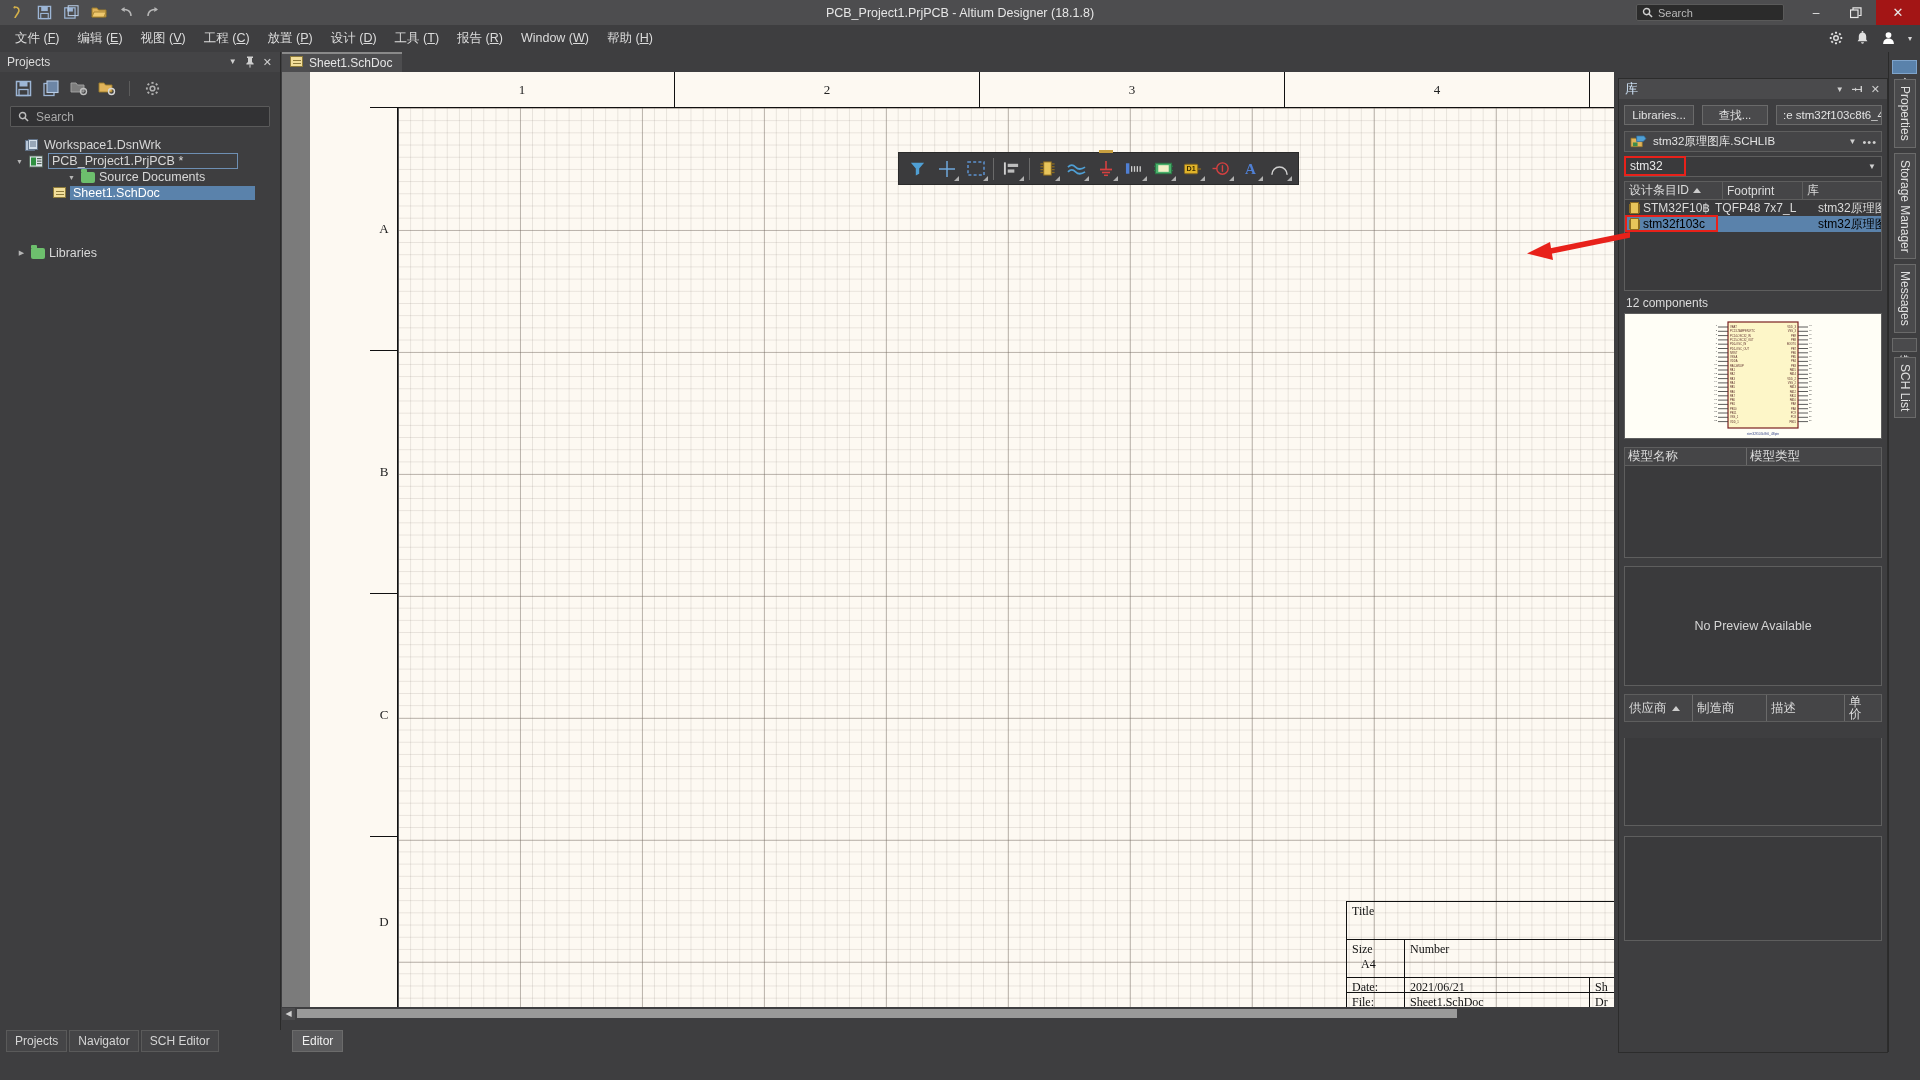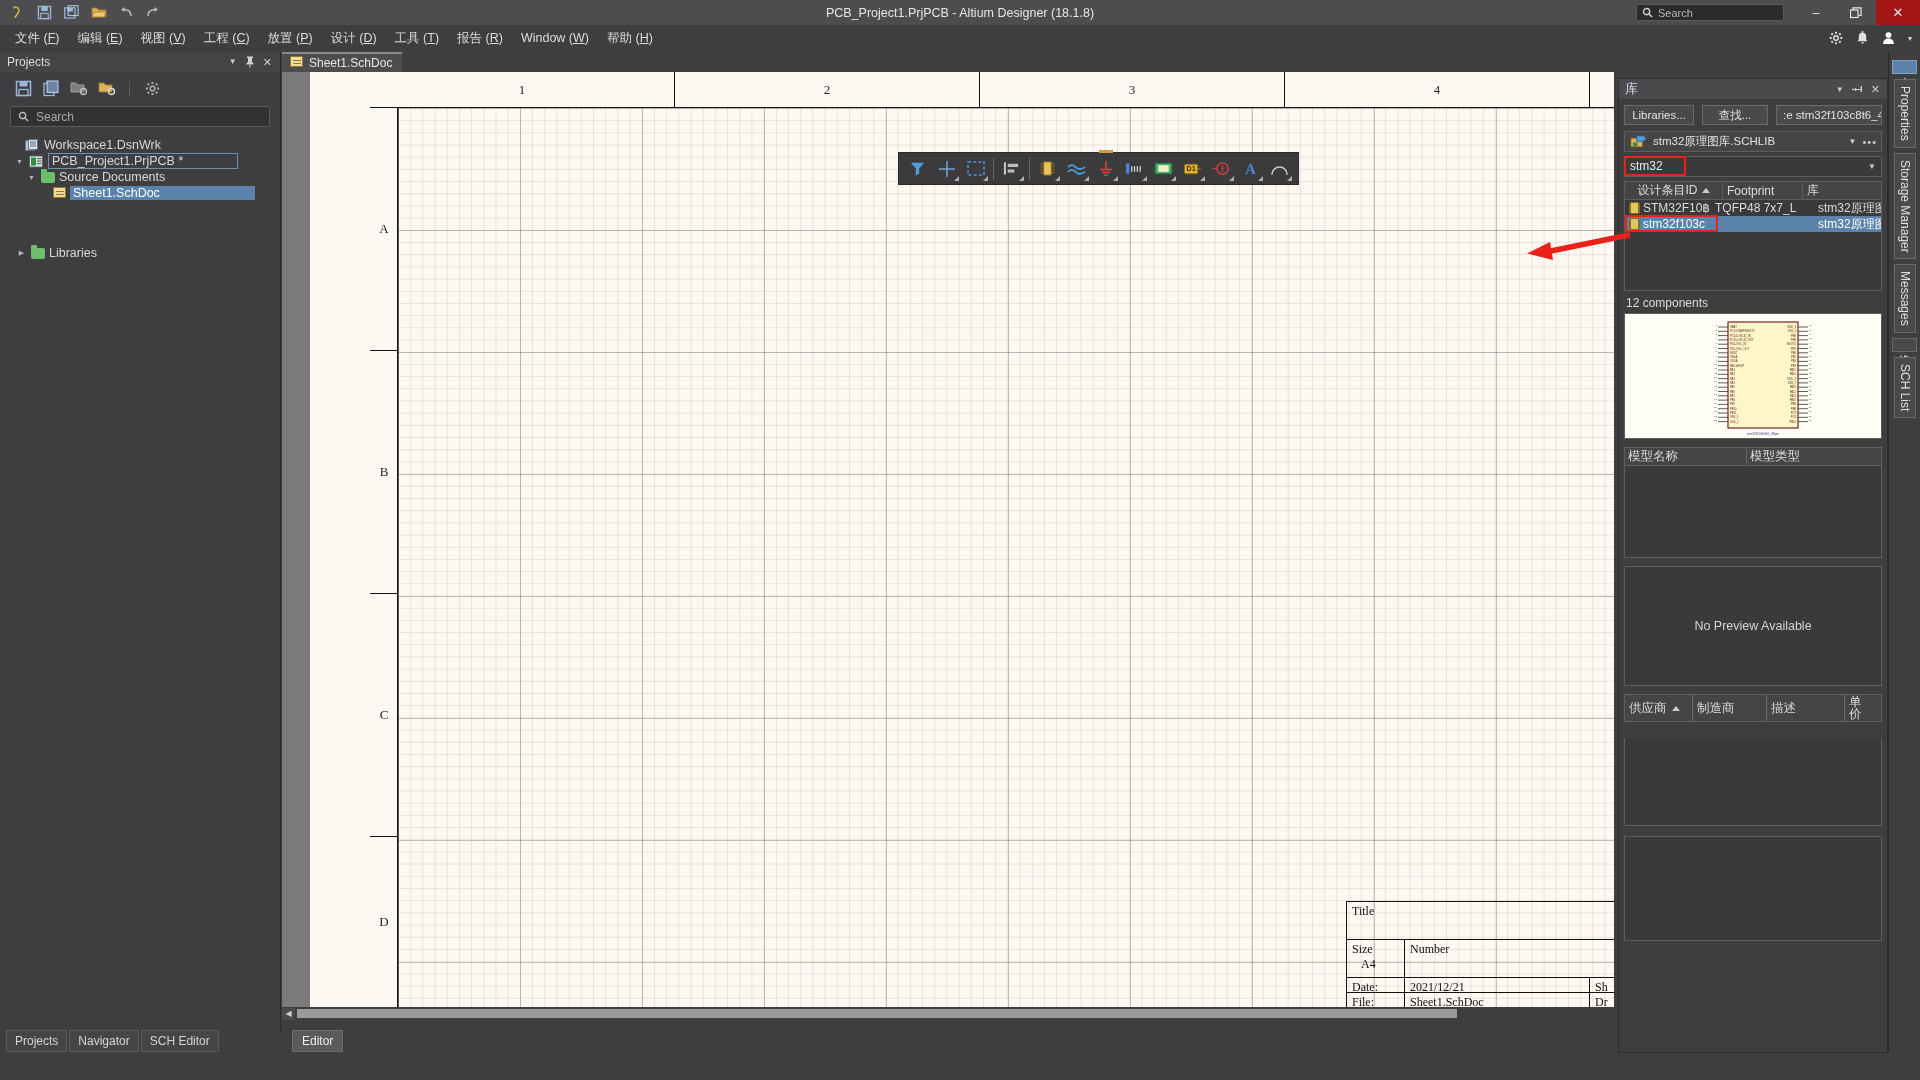--- a/index.html
+++ b/index.html
@@ -263,21 +263,21 @@
     position: relative; overflow: hidden;
   }
   .cl-head { display: flex; height: 18px; background: #454547; border-bottom: 1px solid #5e5e5e; }
   .cl-h {
     font-size: 12px; color: #dcdcdc; padding: 1px 4px; border-right: 1px solid #5e5e5e;
     display: flex; align-items: center; gap: 4px; white-space: nowrap; overflow: hidden;
   }
   .cl-h .sortarr { border-left: 4px solid transparent; border-right: 4px solid transparent;
     border-bottom: 5px solid #cccccc; }
   .cl-row { display: flex; height: 16px; align-items: center; font-size: 12px; color: #dcdcdc; }
-  .cl-row.sel { background: #5a82ab; color: #ffffff; }
+  .cl-row.sel { background: #5a82ab; color: #000000; }
   .chip {
     width: 9px; height: 12px; background: #e8c55a; border: 1px solid #8a6a20;
     margin: 0 4px 0 5px; flex: none; position: relative;
   }
   .chip:before, .chip:after {
     content:''; position:absolute; top:1px; width:2px; height:9px; background:#8a6a20;
   }
   .chip:before { left:-2px; } .chip:after { right:-2px; }
   .cl-c { overflow: hidden; white-space: nowrap; }
   .red-box-row {
@@ -539,21 +539,21 @@
               <rect x="0.5" y="1" width="13" height="11" fill="#dfe5ea" stroke="#56665b" stroke-width="0.9"></rect>
               <rect x="2" y="2.5" width="5" height="8" fill="#2f9040"></rect>
               <rect x="8" y="3" width="4.5" height="1.2" fill="#56665b"></rect>
               <rect x="8" y="5.5" width="4.5" height="1.2" fill="#56665b"></rect>
               <rect x="8" y="8" width="4.5" height="1.2" fill="#56665b"></rect>
             </svg>
         </span>
         <span class="tlabel">PCB_Project1.PrjPCB *</span>
       </div>
 
-      <div class="tnode" style="padding-left:26px;">
+      <div class="tnode" style="padding-left:26px;margin-left:40px;">
         <span class="tw">▼</span>
         <span><span class="ico-folder" style="display:inline-block;margin-top:3px;"></span></span>
         <span class="tlabel">Source Documents</span>
       </div>
 
       <div class="tnode sel" style="padding-left:38px;">
         <span class="tw"></span>
         <span><span class="ico-doc" style="display:inline-block;margin-top:2px;"></span></span>
         <span class="tlabel">Sheet1.SchDoc</span>
       </div>
@@ -606,21 +606,21 @@
           </div>
           <div class="tb-row" style="height:38px;">
             <div class="tb-cell" style="width:58px;">
               <div>Size</div>
               <div style="padding-left:9px;">A4</div>
             </div>
             <div class="tb-cell" style="flex:1;">Number</div>
           </div>
           <div class="tb-row" style="height:15px;">
             <div class="tb-cell" style="width:58px;">Date:</div>
-            <div class="tb-cell" style="flex:1;">2021/12/21</div>
+            <div class="tb-cell" style="flex:1;">2021/06/21</div>
             <div class="tb-cell" style="width:24px;">Sh</div>
           </div>
           <div class="tb-row" style="height:14px;border-bottom:none;">
             <div class="tb-cell" style="width:58px;">File:</div>
             <div class="tb-cell" style="flex:1;">Sheet1.SchDoc</div>
             <div class="tb-cell" style="width:24px;">Dr</div>
           </div>
         </div>
       </div>
 
@@ -772,21 +772,21 @@
       <span class="cdots">•••</span>
     </div>
 
     <div class="filter-row">
       <span class="filter-val">stm32</span>
       <span class="farr">▼</span>
     </div>
 
     <div class="complist">
       <div class="cl-head">
-        <div class="cl-h" style="width:98px;justify-content:center;">
+        <div class="cl-h" style="width:98px;">
           <span>设计条目ID</span>
           <span class="sortarr"></span>
         </div>
         <div class="cl-h" style="width:80px;">
           <span>Footprint</span>
         </div>
         <div class="cl-h" style="flex:1;border-right:none;">
           <span>库</span>
         </div>
       </div>

